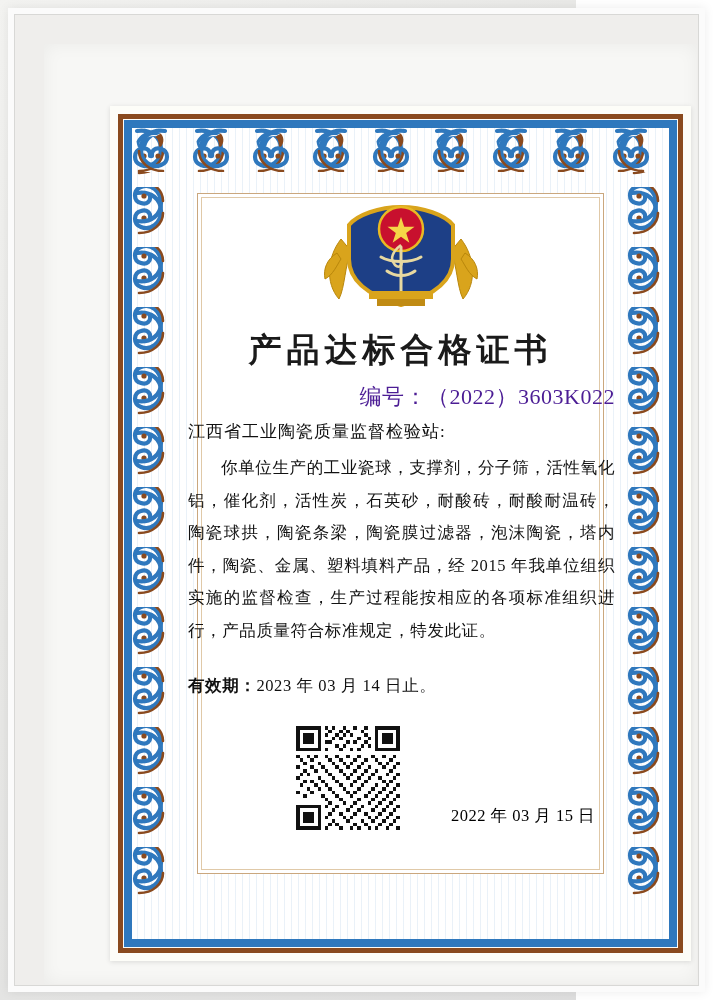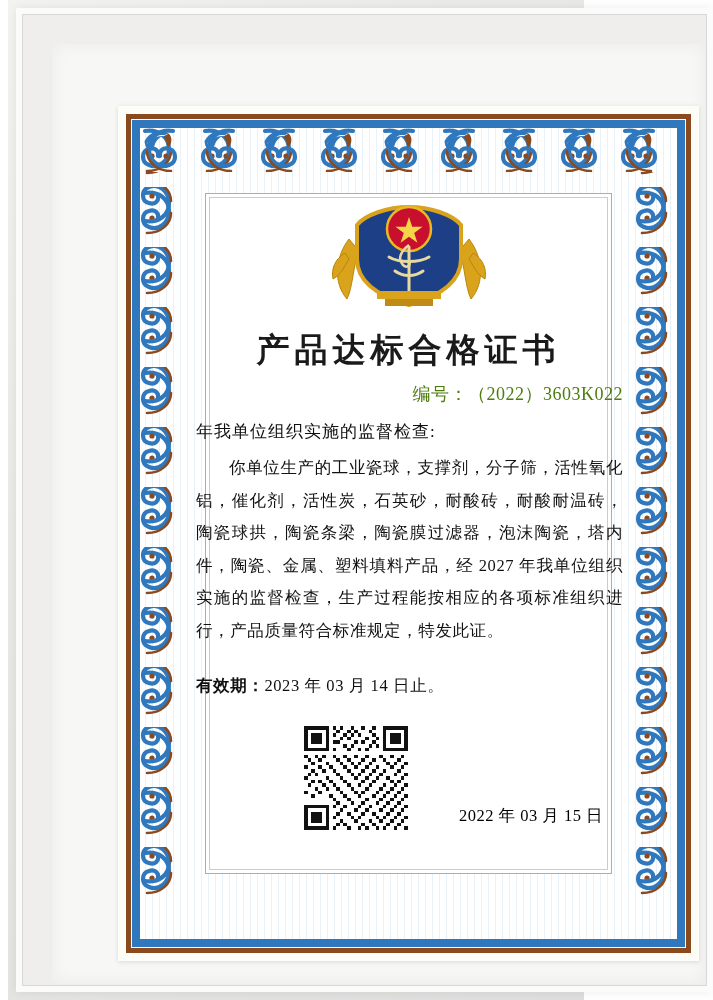--- a/index.html
+++ b/index.html
@@ -10,21 +10,21 @@
   body {
     width: 713px;
     height: 1000px;
     font-family: "Liberation Serif", serif;
     overflow: hidden;
   }
 
   
   .frame-outer {
     position: absolute;
-    left: 8px; top: 0;
+    left: 0; top: 0;
     width: 576px; height: 1000px;
     background: linear-gradient(135deg, #f3f3f1 0%, #e8e8e6 40%, #dedede 100%);
     box-sizing: border-box;
   }
   .frame-bevel {
     position: absolute;
     left: 8px; top: 8px;
     width: 697px; height: 984px;
     box-sizing: border-box;
     border: 6px solid #fbfbfb;
@@ -108,22 +108,22 @@
     font-family: "DejaVu Serif", "Liberation Serif", serif;
     font-size: 33px;
     font-weight: bold;
     letter-spacing: 5px;
     color: #1a1a1a;
   }
 
   .cert-no {
     position: absolute;
     right: 2px; top: 202px;
-    font-size: 18px;
-    color: #4d7c0f;
+    font-size: 22px;
+    color: #4c1d95;
     letter-spacing: 0.5px;
   }
 
   .recipient {
     position: absolute;
     left: 4px; top: 240px;
     font-size: 17px;
     color: #101010;
     letter-spacing: 1px;
   }
@@ -241,23 +241,23 @@
 
               <rect x="58" y="104" width="64" height="8" fill="#d9a41c"></rect>
               <rect x="66" y="112" width="48" height="7" fill="#c08b14"></rect>
             </svg>
           </div>
 
           <div class="cert-title">产品达标合格证书</div>
 
           <div class="cert-no">编号：（2022）3603K022</div>
 
-          <div class="recipient">年我单位组织实施的监督检查:</div>
-
-          <div class="body-text">你单位生产的工业瓷球，支撑剂，分子筛，活性氧化铝，催化剂，活性炭，石英砂，耐酸砖，耐酸耐温砖，陶瓷球拱，陶瓷条梁，陶瓷膜过滤器，泡沫陶瓷，塔内件，陶瓷、金属、塑料填料产品，经 2027 年我单位组织实施的监督检查，生产过程能按相应的各项标准组织进行，产品质量符合标准规定，特发此证。</div>
+          <div class="recipient">江西省工业陶瓷质量监督检验站:</div>
+
+          <div class="body-text">你单位生产的工业瓷球，支撑剂，分子筛，活性氧化铝，催化剂，活性炭，石英砂，耐酸砖，耐酸耐温砖，陶瓷球拱，陶瓷条梁，陶瓷膜过滤器，泡沫陶瓷，塔内件，陶瓷、金属、塑料填料产品，经 2015 年我单位组织实施的监督检查，生产过程能按相应的各项标准组织进行，产品质量符合标准规定，特发此证。</div>
 
           <div class="validity">
             <span class="lbl">有效期：</span><span>2023 年 03 月 14 日止。</span>
           </div>
 
           <div class="qr">
             <svg width="104" height="104" viewBox="0 0 29 29" shape-rendering="crispEdges">
               <rect width="29" height="29" fill="#ffffff"></rect>
               <g fill="#111111">
                 <rect x="0" y="0" width="7" height="1"></rect>

